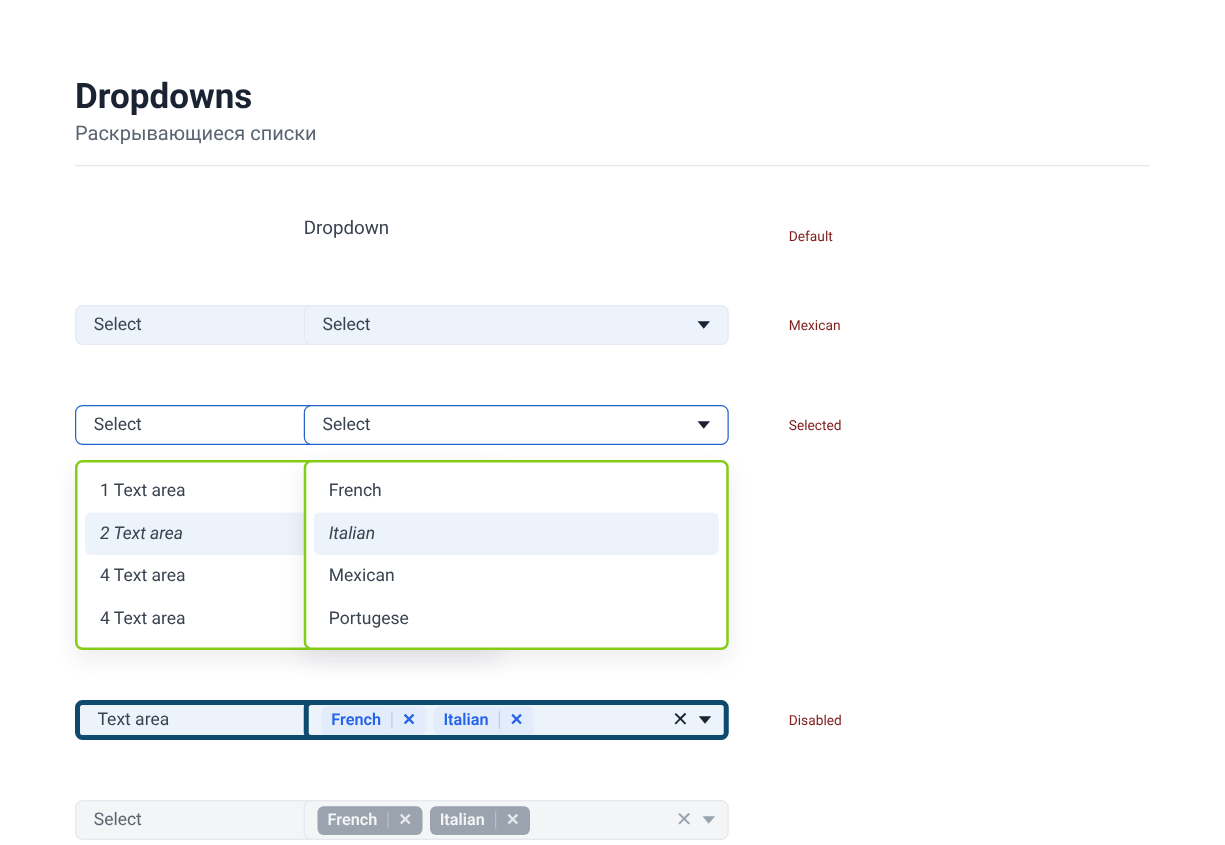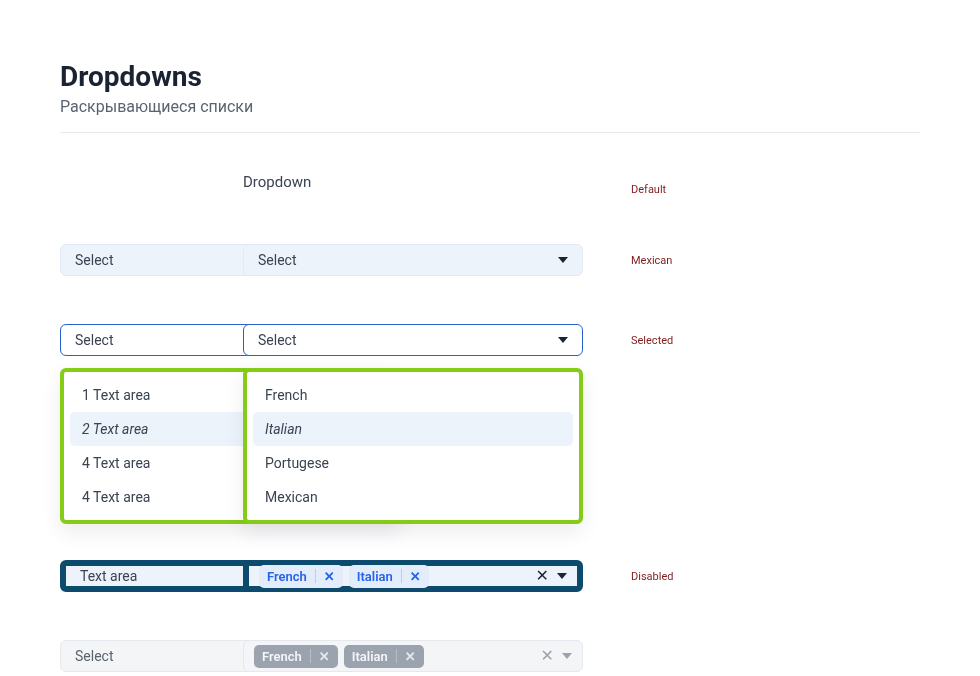--- a/index.html
+++ b/index.html
@@ -63,21 +63,21 @@
       font-size: 14px;
       color: #3a4351;
       cursor: pointer;
     }
     .select-box.focused {
       background: #fff;
       border: 1px solid #2563c9;
     }
     .select-box.selected {
       background: #edf3fb;
-      border: 6px solid #0c4a6e;
+      border: 4px solid #0c4a6e;
     }
     .select-box.disabled {
       background: #f3f5f7;
       border: 1px solid #e5e8ec;
       color: #9aa3ae;
       cursor: default;
     }
     .select-box.tags {
       padding: 6px 10px;
       gap: 6px;
@@ -103,21 +103,21 @@
       line-height: 1;
     }
     .close-x.disabled-x { color: #9aa3ae; }
     
     .menu {
       position: absolute;
       top: 44px;
       left: 0;
       right: 0;
       background: #fff;
-      border: 4px solid #84cc16;
+      border: 2px solid #84cc16;
       border-radius: 6px;
       box-shadow: 0 8px 20px rgba(20, 30, 50, 0.08);
       padding: 6px;
       z-index: 10;
     }
     .menu-item {
       padding: 9px 12px;
       border-radius: 5px;
       font-size: 14px;
       color: #3a4351;
@@ -202,22 +202,22 @@
     <div class="spacer-after-menu"></div>
   </div>
   <div class="dropdown">
     <div class="select-box focused">
       <span class="placeholder">Select</span>
       <span class="caret"></span>
     </div>
     <div class="menu">
       <div class="menu-item">French</div>
       <div class="menu-item hover">Italian</div>
+      <div class="menu-item">Mexican</div>
       <div class="menu-item">Portugese</div>
-      <div class="menu-item">Mexican</div>
     </div>
     <div class="spacer-after-menu"></div>
   </div>
 
   <div class="row-label">Selected</div>
   <div class="dropdown">
     <div class="select-box selected">
       <span>Text area</span>
       <span class="caret"></span>
     </div>

